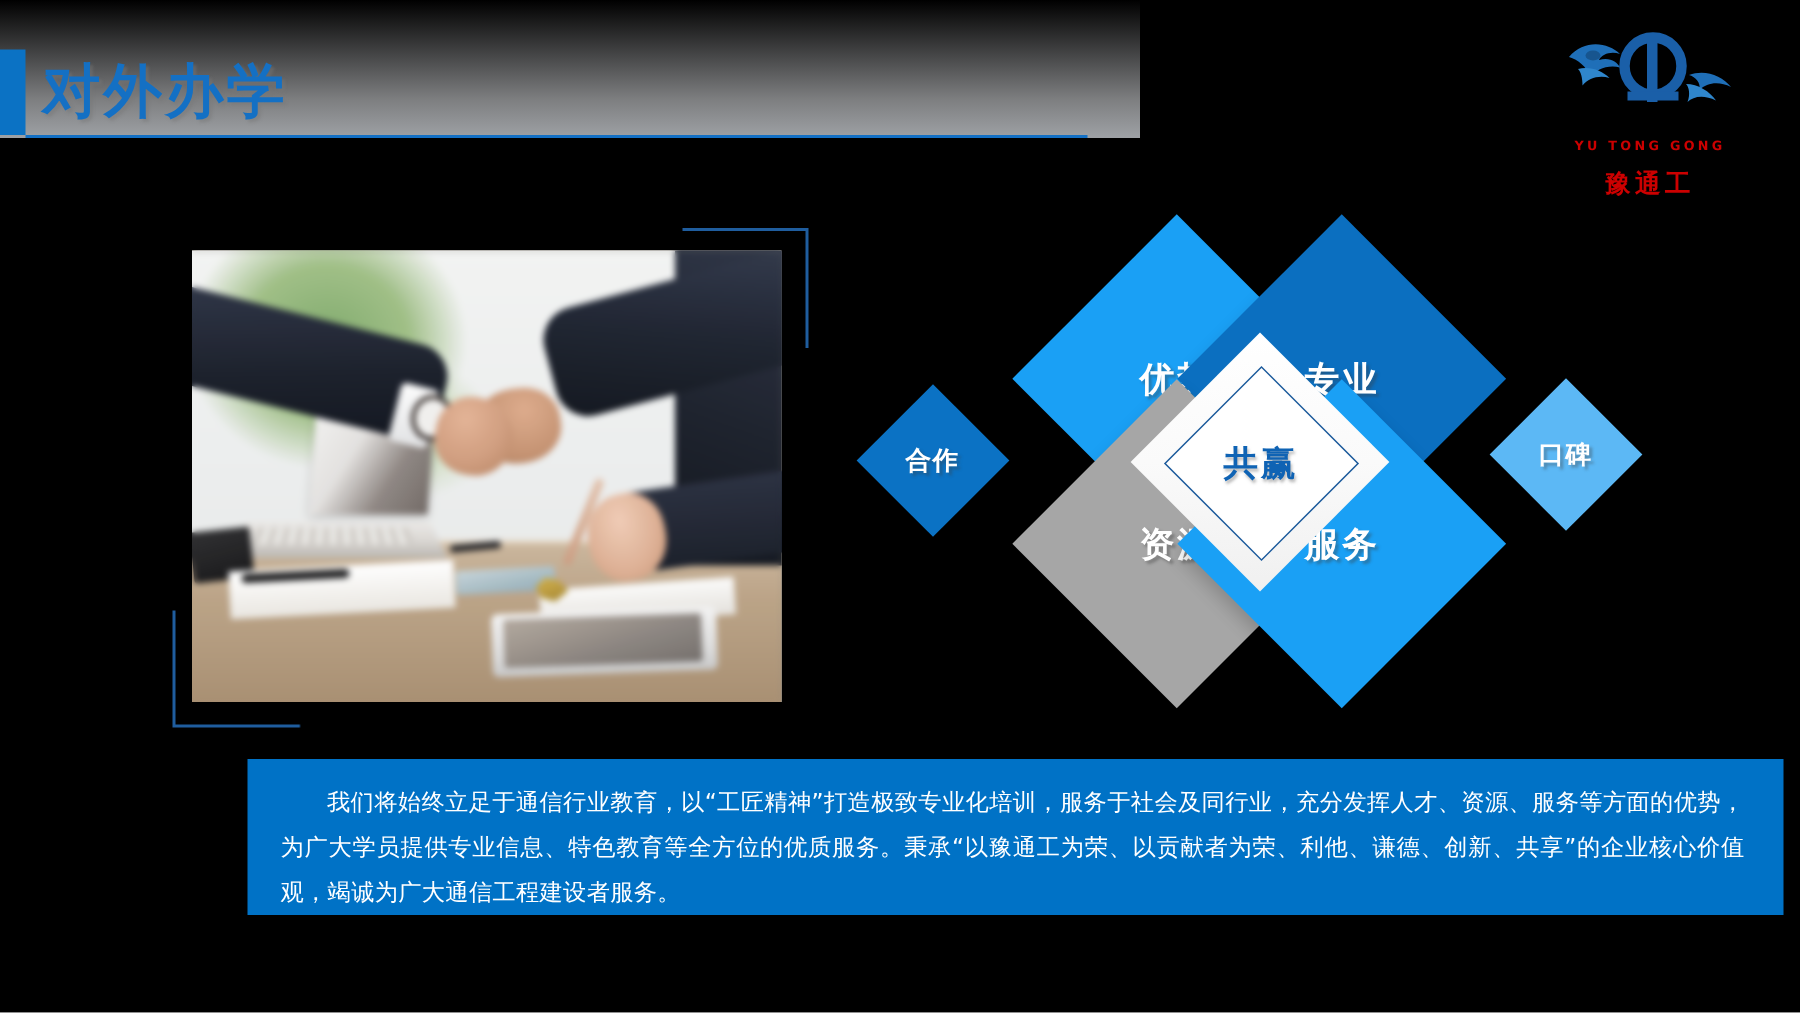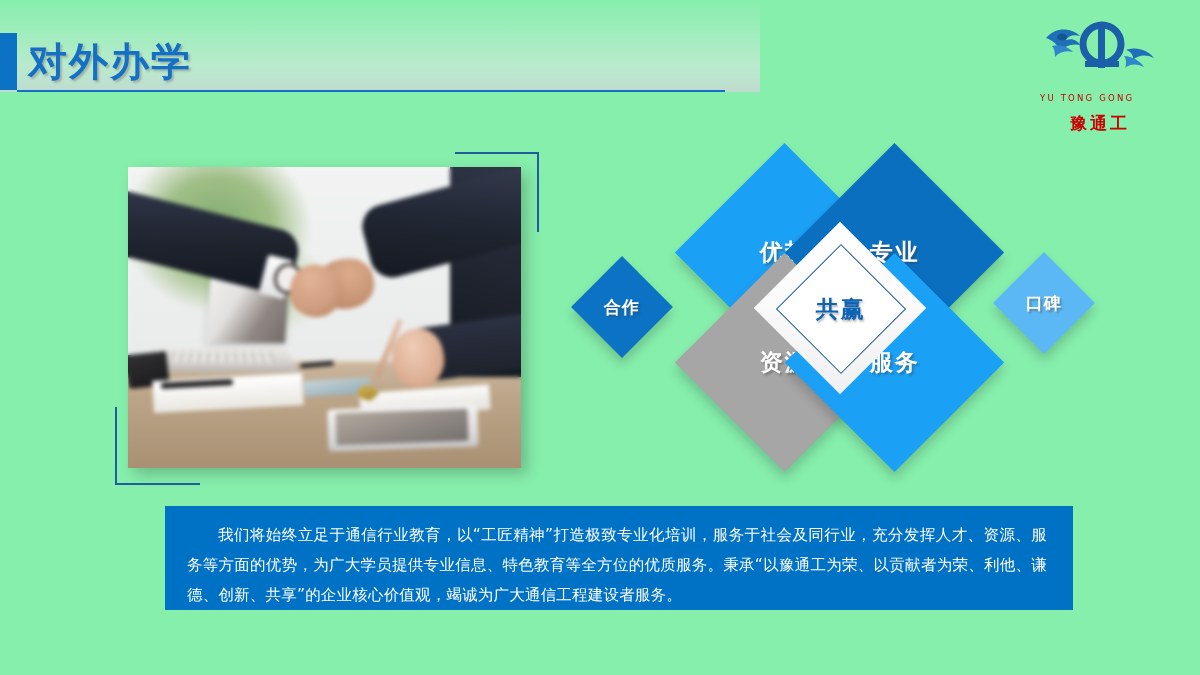--- a/index.html
+++ b/index.html
@@ -8,21 +8,21 @@
     padding: 0;
     background: #ffffff;
   }
   body {
     font-family: "DejaVu Sans", "Liberation Sans", sans-serif;
   }
   #slide {
     position: relative;
     width: 1200px;
     height: 675px;
-    background: #86efac;
+    background: #000000;
     overflow: hidden;
   }
 
   
   .header-bar {
     position: absolute;
     left: 0;
     top: 33px;
     width: 17px;
     height: 57px;
@@ -78,22 +78,23 @@
     color: #cc0000;
     letter-spacing: 3px;
     line-height: 19px;
     margin-top: 41px;
   }
   .logo-en {
     position: absolute;
     left: 0;
     top: 77px;
     width: 120px;
+    text-align: center;
     font-size: 8.5px;
-    font-weight: normal;
+    font-weight: bold;
     color: #cc0000;
     letter-spacing: 2.2px;
   }
 
   
   .photo-wrap {
     position: absolute;
     left: 128px;
     top: 167px;
     width: 393px;
@@ -343,21 +344,21 @@
     transform: rotate(45deg);
     background: linear-gradient(135deg, #ffffff 0%, #fafafa 50%, #f0f0f0 100%);
     z-index: 4;
   }
 
   
   .textbox {
     position: absolute;
     left: 165px;
     top: 506px;
-    width: 908px;
+    width: 1024px;
     height: 104px;
     background: #0072c6;
     box-sizing: border-box;
     padding: 14px 26px 10px 22px;
   }
   .textbox p {
     margin: 0;
     color: #ffffff;
     font-size: 15.5px;
     line-height: 30px;

